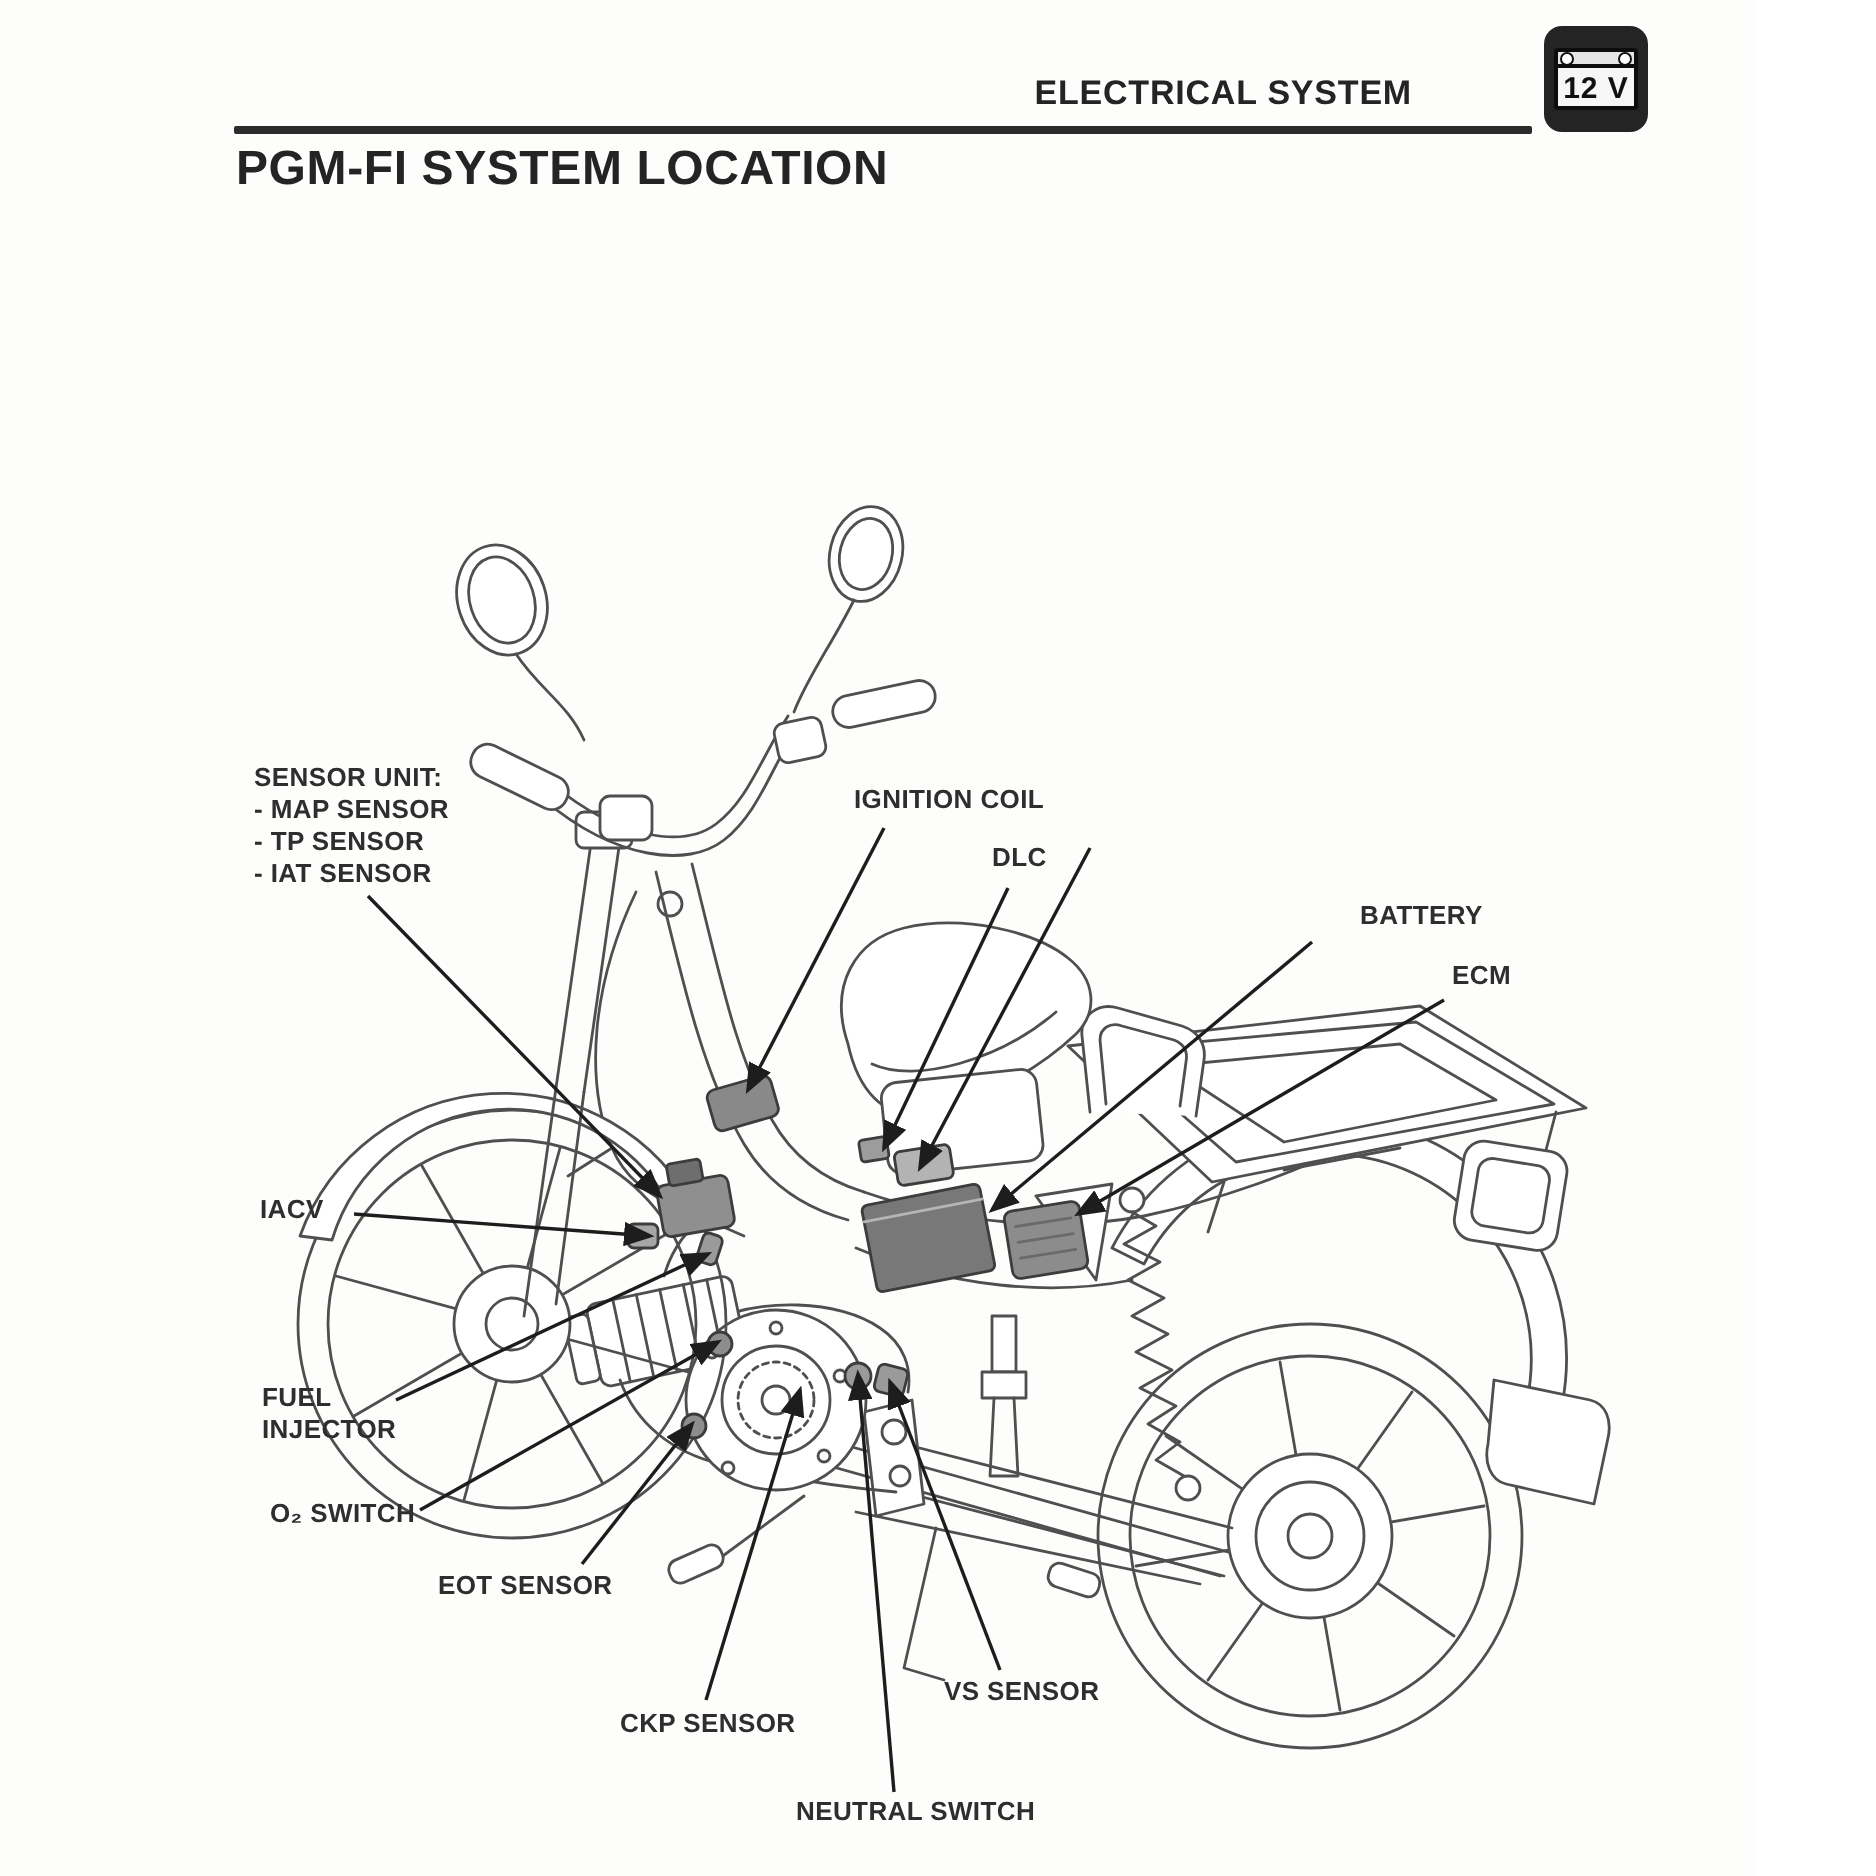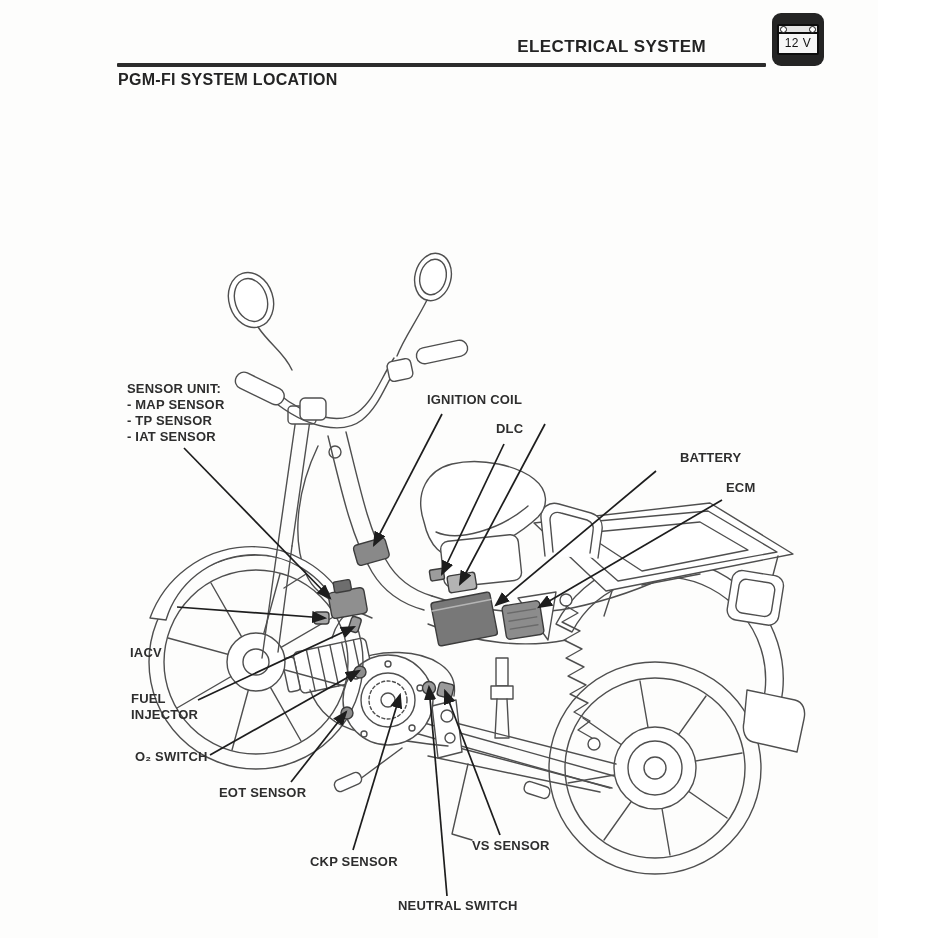--- a/index.html
+++ b/index.html
@@ -10,35 +10,35 @@
   
   .section-title{
     position:absolute;top:37px;right:172px;
     font-size:17px;font-weight:700;letter-spacing:.4px;color:#242424;
   }
   .header-rule{
     position:absolute;left:117px;top:63px;width:649px;height:4px;background:#2c2c2c;border-radius:1px;
   }
   .page-title{
     position:absolute;left:118px;top:71px;
-    font-size:16px;font-weight:700;letter-spacing:.3px;color:#242424;
+    font-size:24px;font-weight:700;letter-spacing:.3px;color:#242424;
   }
   
   .batticon{
     position:absolute;left:772px;top:13px;width:52px;height:53px;
     background:#242424;border-radius:9px;
     display:flex;align-items:center;justify-content:center;
   }
   .batshell{position:relative;width:38px;height:27px;background:#f6f6f6;border:2px solid #0d0d0d;border-radius:2px;}
   .batshell .topband{position:absolute;left:0;right:0;top:0;height:6px;background:#e4e4e4;border-bottom:2px solid #0d0d0d;}
   .batshell .term{position:absolute;top:0px;width:5px;height:5px;background:#fff;border:1.5px solid #111;border-radius:50%;}
   .batshell .term.l{left:1px;} .batshell .term.r{right:1px;}
   .batshell .batlabel{
     position:absolute;left:0;right:0;top:10px;text-align:center;
-    font-size:12px;font-weight:400;letter-spacing:.5px;color:#111;
+    font-size:15px;font-weight:700;letter-spacing:.5px;color:#111;
   }
   
   .dlabel{
     position:absolute;font-size:13px;line-height:16px;font-weight:600;
     letter-spacing:.2px;color:#2e2e2e;white-space:pre-line;
   }
   svg.art{position:absolute;left:0;top:0;}
 </style>
 </head>
 <body>
@@ -240,21 +240,21 @@
   </svg>
 
   <div class="dlabel" style="left:127px;top:381px;">SENSOR UNIT:
 - MAP SENSOR
 - TP SENSOR
 - IAT SENSOR</div>
   <div class="dlabel" style="left:427px;top:392px;">IGNITION COIL</div>
   <div class="dlabel" style="left:496px;top:421px;">DLC</div>
   <div class="dlabel" style="left:655px;top:450px;padding-left:25px;">BATTERY</div>
   <div class="dlabel" style="left:726px;top:480px;">ECM</div>
-  <div class="dlabel" style="left:130px;top:597px;margin-top:48px;">IACV</div>
+  <div class="dlabel" style="left:130px;top:597px;">IACV</div>
   <div class="dlabel" style="left:131px;top:691px;">FUEL
 INJECTOR</div>
   <div class="dlabel" style="left:135px;top:749px;">O₂ SWITCH</div>
   <div class="dlabel" style="left:219px;top:785px;">EOT SENSOR</div>
   <div class="dlabel" style="left:310px;top:854px;">CKP SENSOR</div>
   <div class="dlabel" style="left:472px;top:838px;">VS SENSOR</div>
   <div class="dlabel" style="left:398px;top:898px;">NEUTRAL SWITCH</div>
 
 </div>
 

